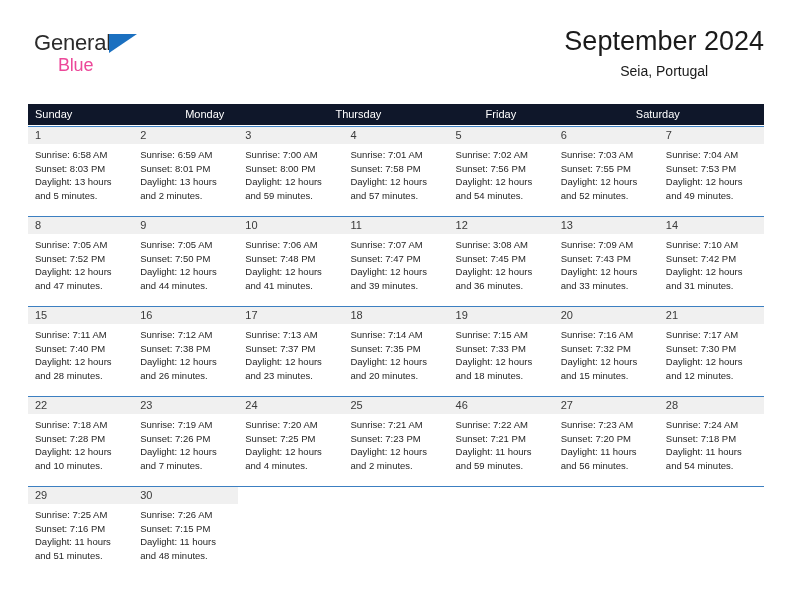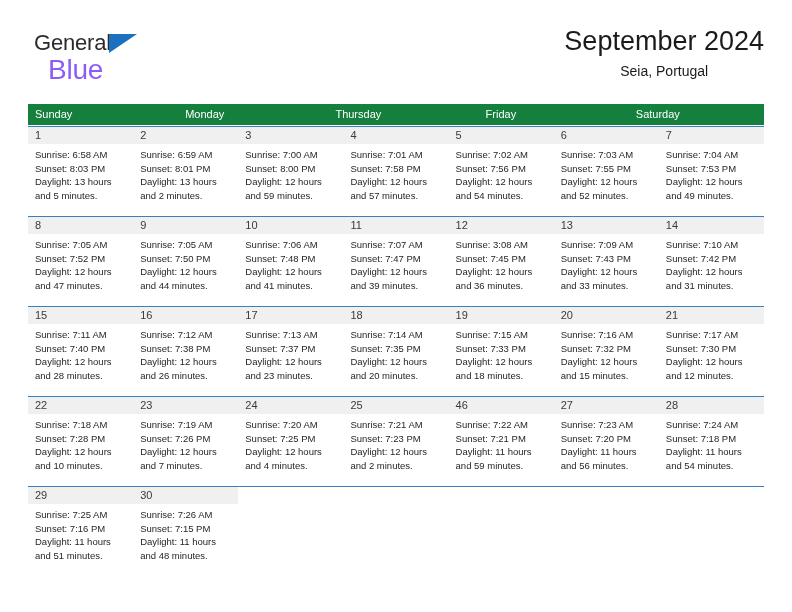--- a/index.html
+++ b/index.html
@@ -49,23 +49,23 @@
     position: absolute;
     left: 75px;
     top: 2px;
     width: 0;
     height: 0;
     border-left: 28px solid #1b70c0;
     border-bottom: 19px solid transparent;
   }
   .brand-row2 {
     margin-top: 2px;
-    margin-left: 14px;
-    font-size: 28px;
-    color: #8b5cf6;
+    margin-left: 24px;
+    font-size: 18px;
+    color: #ec4899;
     letter-spacing: -0.2px;
   }
   .title-block {
     position: absolute;
     right: 0;
     top: 0;
     text-align: center;
   }
   .cal-title {
     font-size: 27px;
@@ -82,21 +82,21 @@
 
   
   .calendar {
     position: absolute;
     left: 28px;
     top: 104px;
     width: 736px;
   }
   .dow-row {
     display: flex;
-    background: #15803d;
+    background: #0f172a;
     height: 21px;
     gap: 15px;
   }
   .dow-cell {
     flex: 1 1 0;
     color: #ffffff;
     font-size: 11px;
     line-height: 21px;
     padding-left: 7px;
     box-sizing: border-box;

